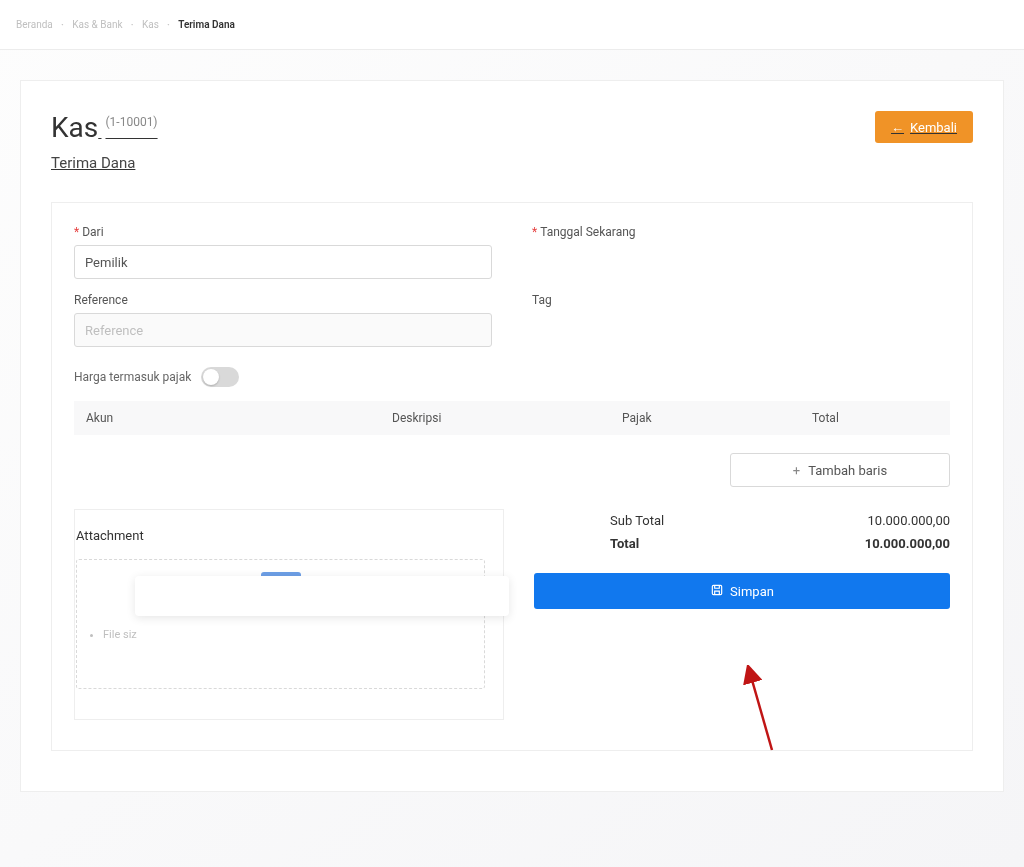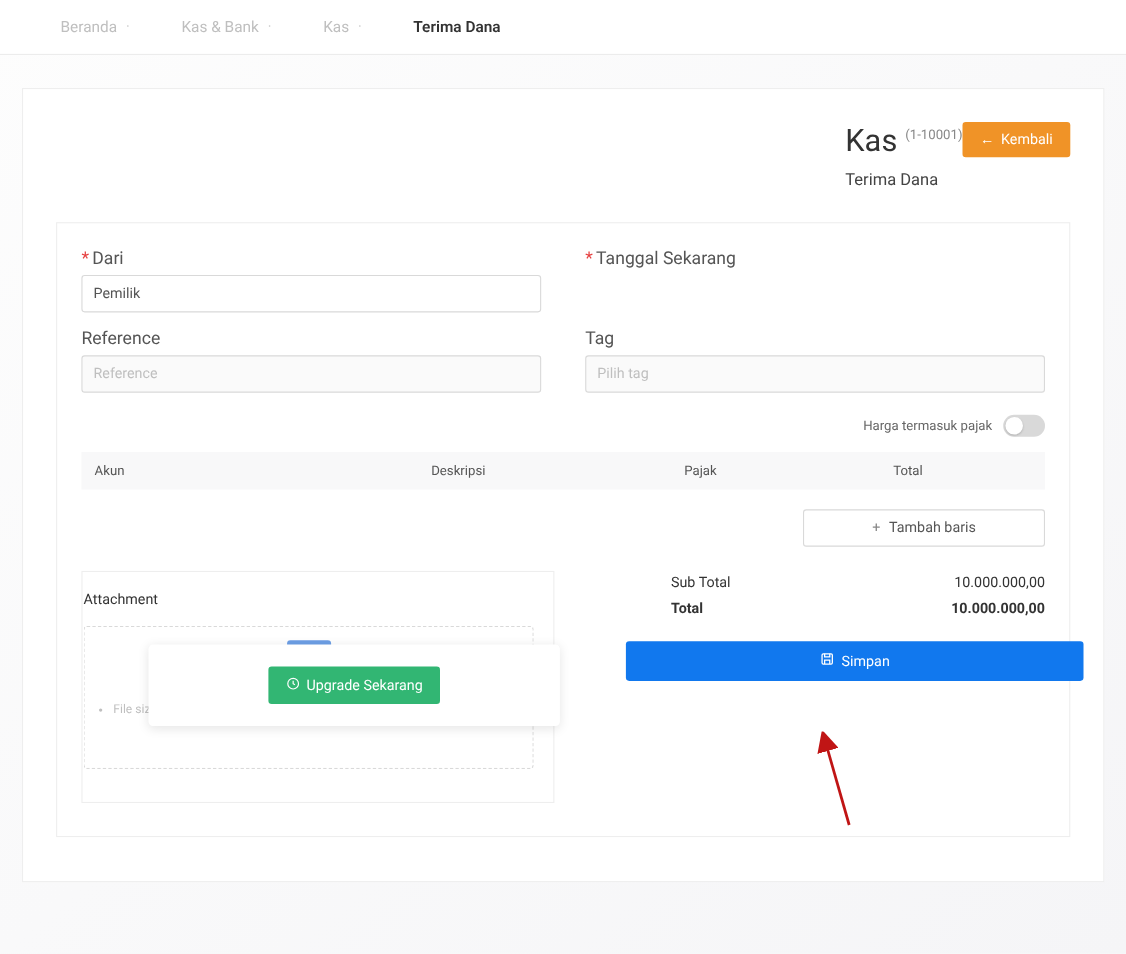--- a/index.html
+++ b/index.html
@@ -1,52 +1,52 @@
 <!DOCTYPE html>
 <html><head>
 <meta charset="utf-8">
 <style>
   * { box-sizing: border-box; margin: 0; padding: 0; font-family: -apple-system, BlinkMacSystemFont, "Segoe UI", Roboto, "Helvetica Neue", Arial, sans-serif; }
   body { background: #f5f5f7; color: #333; font-size: 13px; }
   .page { width: 1024px; min-height: 867px; background: linear-gradient(to bottom right, #fdfdfd, #f5f5f7); position: relative; }
 
   
   .breadcrumb-bar { height: 50px; display: flex; align-items: center; padding: 0 16px; border-bottom: 1px solid #ececec; background:#fff; }
-  .breadcrumb-item { font-size: 14px; color: #bfbfbf; margin-left: 39px; }
+  .breadcrumb-item { font-size: 10px; color: #bfbfbf; }
   .breadcrumb-item.active { color: #333; font-weight: 600; }
   .breadcrumb-sep { margin: 0 8px; color: #c9c9c9; }
 
   
   .card { background: #fff; margin: 30px 20px 0 20px; border: 1px solid #eee; padding: 30px 30px 40px 30px; }
 
-  .card-head { display:flex; justify-content:flex-end; align-items:flex-start; }
+  .card-head { display:flex; justify-content:space-between; align-items:flex-start;text-decoration:underline; }
   .title-wrap {}
   .title-main { font-size: 28px; font-weight: 400; color:#333; display:inline-block;}
   .title-sup { font-size: 12px; color:#888; margin-left:4px; vertical-align: top; position:relative; top:4px;}
   .subtitle { font-size: 15px; color:#444; margin-top:10px; }
 
   .btn { display:inline-flex; align-items:center; justify-content:center; border-radius:3px; cursor:pointer; border:none; }
   .btn-orange { background:#f09327; color:#fff; height:32px; padding:0 16px; font-size:13px; }
   .btn-orange .arrow { margin-right:6px; }
 
   .form-body { border:1px solid #eee; margin-top:30px; padding:22px 22px 30px 22px; }
 
   .form-row { display:flex; gap:40px; }
   .form-col { flex:1; }
-  .form-label { font-size:16px; color:#555; margin-bottom:6px; display:block; }
+  .form-label { font-size:12px; color:#555; margin-bottom:6px; display:block; }
   .req { color:#e64040; margin-right:3px; }
   .input { width:100%; height:34px; border:1px solid #d9d9d9; border-radius:3px; padding:0 10px; font-size:13px; color:#555; background:#fff; }
   .input.disabled { background:#fafafa; color:#bfbfbf; }
   .input::placeholder { color:#bfbfbf; }
   .date-wrap { position:relative; }
   .date-icon { position:absolute; right:10px; top:9px; color:#c9c9c9; }
 
   .mt { margin-top:14px;}
 
-  .tax-row { display:flex; justify-content:flex-end; align-items:center; margin-top:20px; font-size:12px; color:#666;}
+  .tax-row { display:flex; justify-content:flex-start; align-items:center; margin-top:20px; font-size:12px; color:#666;}
   .toggle { width:38px; height:20px; background:#d9d9d9; border-radius:10px; margin-left:10px; position:relative; cursor:pointer;}
   .toggle::after { content:''; position:absolute; width:16px; height:16px; background:#fff; border-radius:50%; top:2px; left:2px; box-shadow:0 1px 2px rgba(0,0,0,.2);}
 
   .table-head { display:flex; background:#f8f8f9; margin-top:14px; padding:10px 8px; font-size:12px; color:#555;}
   .col-akun { width:310px; padding-left:4px;}
   .col-desk { width:230px;}
   .col-pajak { width:170px;}
   .col-total { flex:1; text-align:left; padding-left:20px;}
 
   .table-row { display:flex; align-items:center; padding:10px 8px 6px 8px; gap:0;}
@@ -73,21 +73,21 @@
   .attach-popup { position:absolute; left:60px; right:-6px; top:66px; background:#fff; border-radius:4px; box-shadow:0 2px 10px rgba(0,0,0,.10); padding:20px 24px; text-align:center;}
   .attach-popup-text { font-size:13px; color:#333; margin-bottom:14px;}
   .btn-green { background:#32b673; color:#fff; height:34px; padding:0 16px; border-radius:3px; display:inline-flex; align-items:center; font-size:13px;}
   .btn-green .clk { margin-right:6px;}
 
   .totals { flex:1;}
   .totals-line { display:flex; justify-content:flex-end; align-items:center; padding:4px 0;}
   .totals-label { width:170px; font-size:13px; color:#333;}
   .totals-val { width:170px; text-align:right; font-size:13px; color:#333;}
   .totals-line.bold .totals-label, .totals-line.bold .totals-val { font-weight:700;}
-  .btn-blue { background:#1178ee; color:#fff; height:36px; width:100%; display:flex; align-items:center; justify-content:center; font-size:13px; border-radius:3px; margin-top:18px; cursor:pointer;margin-left:35px;}
+  .btn-blue { background:#1178ee; color:#fff; height:36px; width:100%; display:flex; align-items:center; justify-content:center; font-size:13px; border-radius:3px; margin-top:18px; cursor:pointer;}
   .btn-blue .save-ico { margin-right:6px;}
 
   
   .anno-arrow { position:absolute; left:742px; top:665px; pointer-events:none; }
   .anno-arrow svg { display:block; }
 </style>
 </head>
 <body>
 
 <div class="page">
@@ -126,21 +126,20 @@
         </div>
       </div>
 
       <div class="form-row mt">
         <div class="form-col">
           <label class="form-label">Reference</label>
           <input class="input disabled" placeholder="Reference" style="">
         </div>
         <div class="form-col">
           <label class="form-label">Tag</label>
-          <input class="input disabled" placeholder="Pilih tag" style="">
         </div>
       </div>
 
       <div class="tax-row">
         <span>Harga termasuk pajak</span>
         <div class="toggle"></div>
       </div>
 
       <div class="table-head">
         <div class="col-akun">Akun</div>
@@ -160,29 +159,20 @@
       <div class="bottom-row">
         <div class="attach-card">
           <div class="attach-title">Attachment</div>
           <div class="attach-drop">
             <div class="attach-img"></div>
             <ul class="attach-note">
               <li>File siz</li>
             </ul>
           </div>
           <div class="attach-popup">
-            <button class="btn btn-green">
-              <span class="clk">
-                <svg width="13" height="13" viewBox="0 0 24 24" fill="none" stroke="#fff" stroke-width="2">
-                    <circle cx="12" cy="12" r="9"></circle>
-                    <path d="M12 7v5l3 2"></path>
-                  </svg>
-              </span>
-              <span>Upgrade Sekarang</span>
-            </button>
           </div>
         </div>
 
         <div class="totals">
           <div class="totals-line">
             <div class="totals-label">Sub Total</div>
             <div class="totals-val">10.000.000,00</div>
           </div>
           <div class="totals-line bold">
             <div class="totals-label">Total</div>

